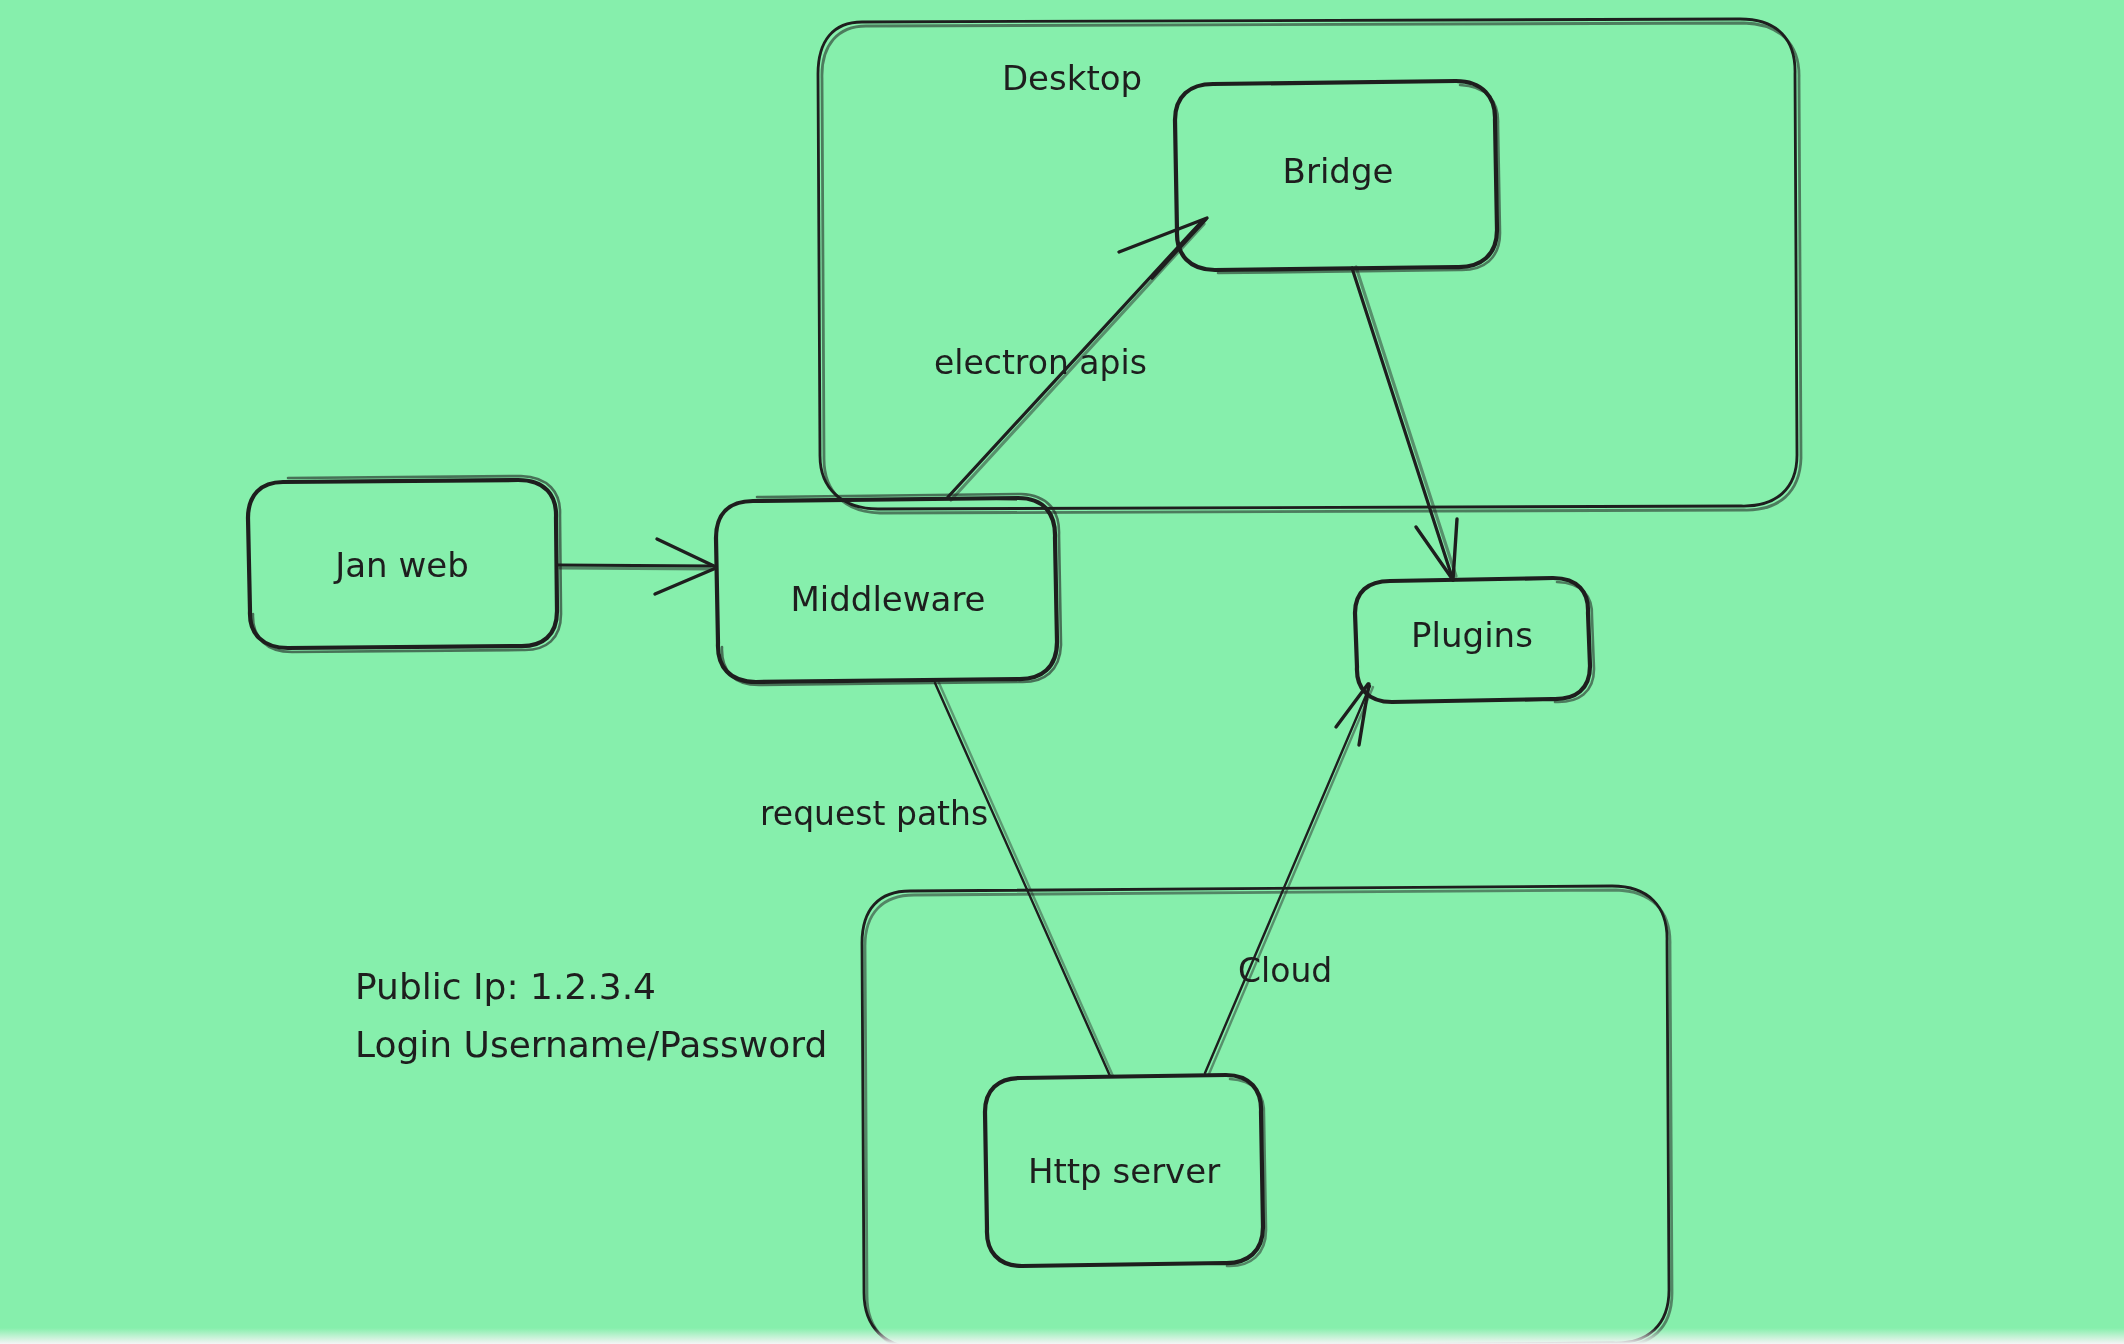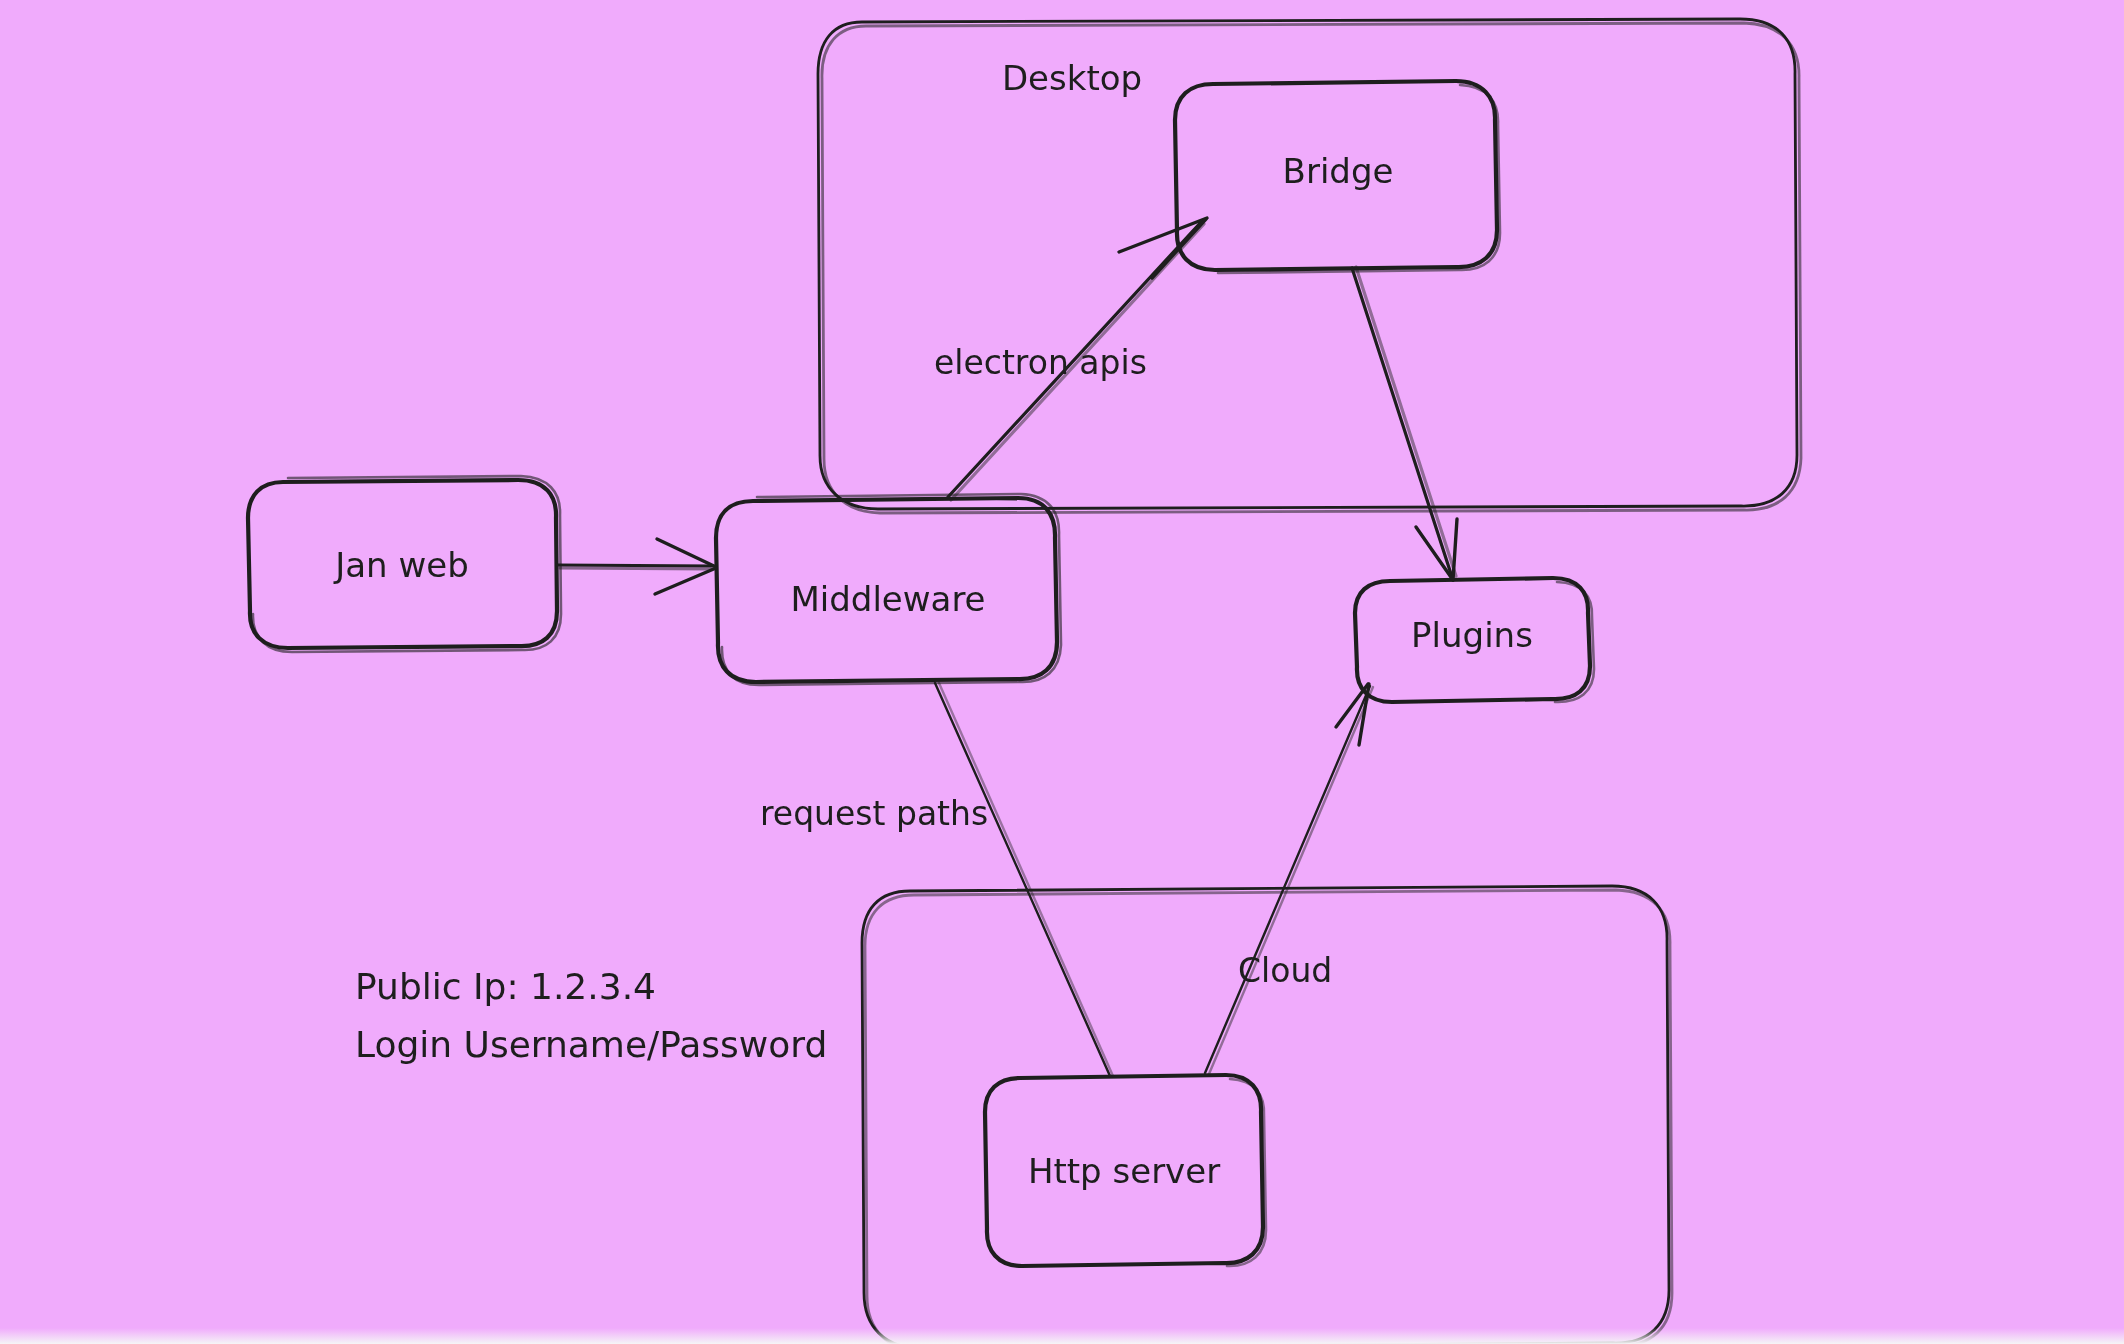--- a/index.html
+++ b/index.html
@@ -11,21 +11,21 @@
   body {
     width: 2124px;
     height: 1344px;
     overflow: hidden;
     font-family: "DejaVu Sans", sans-serif;
   }
   #canvas-root {
     position: relative;
     width: 2124px;
     height: 1344px;
-    background: #f0abfc;
+    background: #86efac;
   }
   #diagram-svg {
     position: absolute;
     inset: 0;
     width: 2124px;
     height: 1344px;
     display: block;
   }
   .sketch-stroke {
     fill: none;

